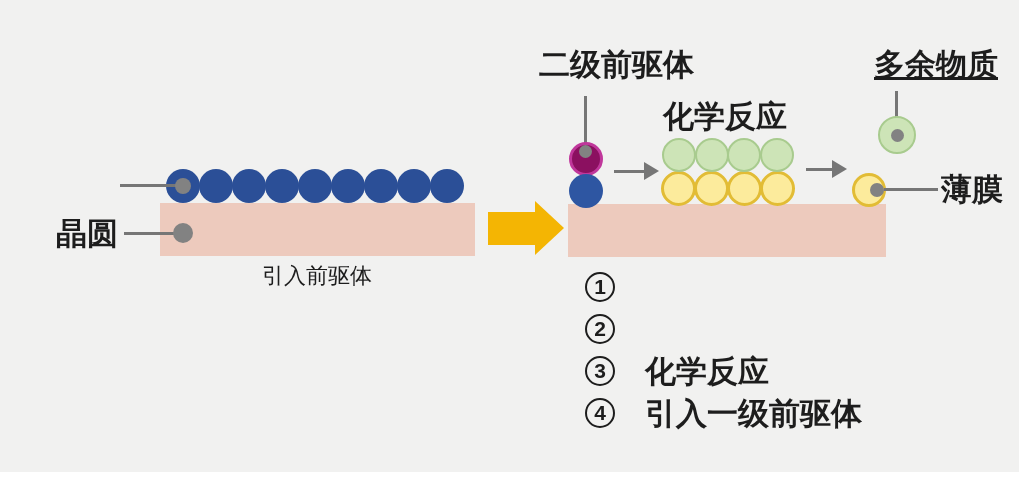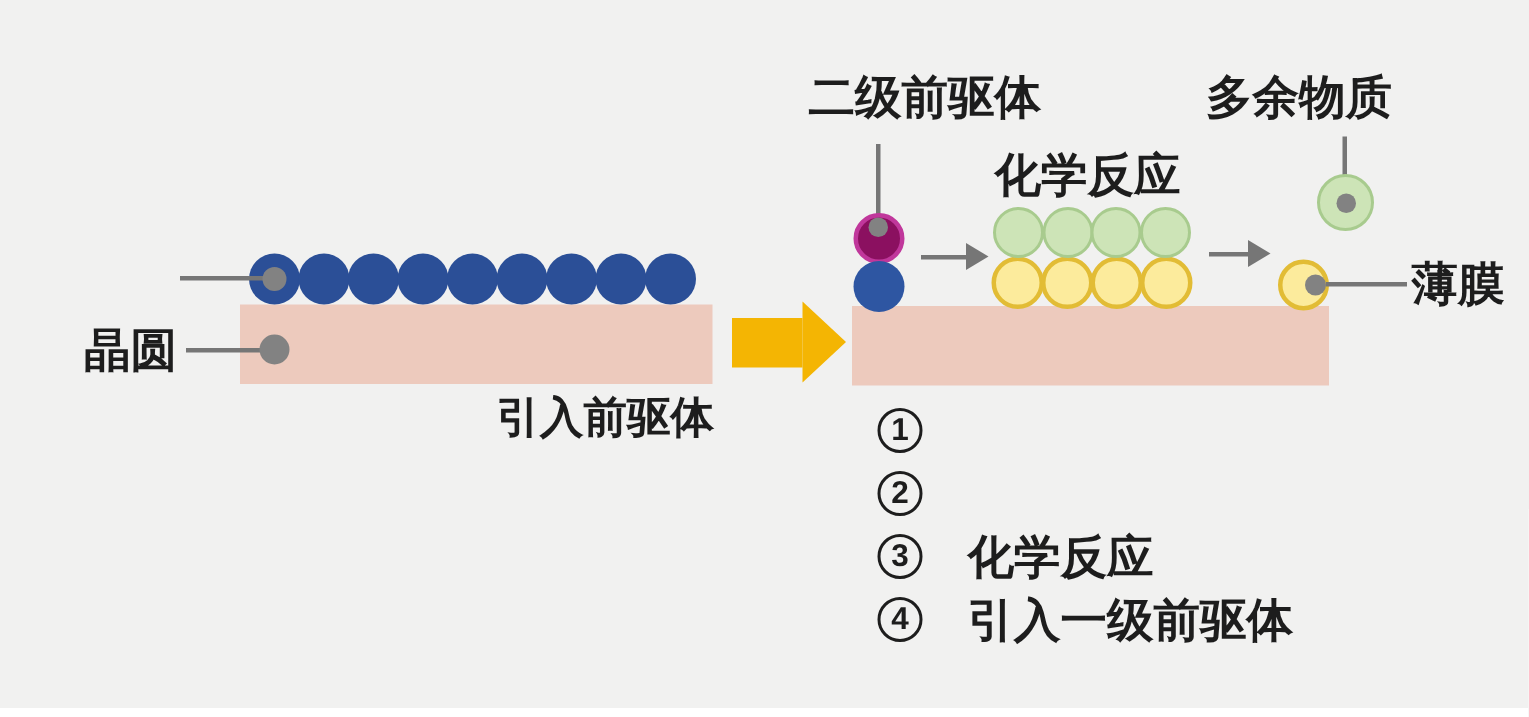--- a/index.html
+++ b/index.html
@@ -33,21 +33,21 @@
   .arr-line{position:absolute;height:3px;background:var(--gray-line,#767676);}
   .arr-head{position:absolute;width:0;height:0;
     border-top:9px solid transparent;border-bottom:9px solid transparent;
     border-left:15px solid var(--gray-line,#767676);}
   .big-arrow-shaft{position:absolute;left:488px;top:212px;width:47px;height:33px;background:var(--big-arrow,#f4b503);}
   .big-arrow-head{position:absolute;left:535px;top:201px;width:0;height:0;
     border-top:27px solid transparent;border-bottom:27px solid transparent;
     border-left:29px solid var(--big-arrow,#f4b503);}
   .caption{
     position:absolute;left:158px;top:265px;width:318px;
-    text-align:right;font-size:29px;font-weight:700;line-height:1;
+    text-align:center;font-size:22px;font-weight:400;line-height:1;
   }
   .steps{position:absolute;left:585px;top:270px;}
   .step-row{display:flex;align-items:center;height:34px;margin-bottom:8px;}
   .step-num{
     width:30px;height:30px;flex:0 0 30px;box-sizing:border-box;
     border:2.5px solid var(--text,#1d1d1d);border-radius:50%;
     display:flex;align-items:center;justify-content:center;
     font-size:21px;font-weight:700;margin-right:30px;
   }
   .step-text{font-size:31px;font-weight:700;line-height:1;white-space:nowrap;}
@@ -103,21 +103,21 @@
       <div class="circle mol-green" style="left: 695px; top: 138px;"></div>
       <div class="circle mol-yellow" style="left: 727px; top: 171px;"></div>
       <div class="circle mol-green" style="left: 727px; top: 138px;"></div>
       <div class="circle mol-yellow" style="left: 760px; top: 171px;"></div>
       <div class="circle mol-green" style="left: 760px; top: 138px;"></div>
     </div>
 
   <div class="arr-line" style="left:806px;top:168px;width:28px;"></div>
   <div class="arr-head" style="left:832px;top:160px;"></div>
 
-  <div class="label fs31" style="left:804px;top:49px;">多余物质</div>
+  <div class="label fs31" style="left:874px;top:49px;text-decoration:underline;">多余物质</div>
   <div class="leader" style="left:895px;top:91px;width:3px;height:46px;"></div>
   <div class="circle" style="left:878px;top:116px;width:38px;height:38px;background:var(--reaction-green-fill);border:2px solid var(--reaction-green-stroke);"></div>
   <div class="gdot" style="left:891px;top:129px;width:13px;height:13px;"></div>
 
   <div class="circle" style="left:852px;top:173px;width:34px;height:34px;background:var(--film-yellow-fill);border:3px solid var(--film-yellow-stroke);"></div>
   <div class="gdot" style="left:870px;top:183px;width:14px;height:14px;"></div>
   <div class="leader" style="left:884px;top:188px;width:54px;height:3px;"></div>
   <div class="label fs31" style="left:941px;top:174px;">薄膜</div>
 
   <div class="steps">

